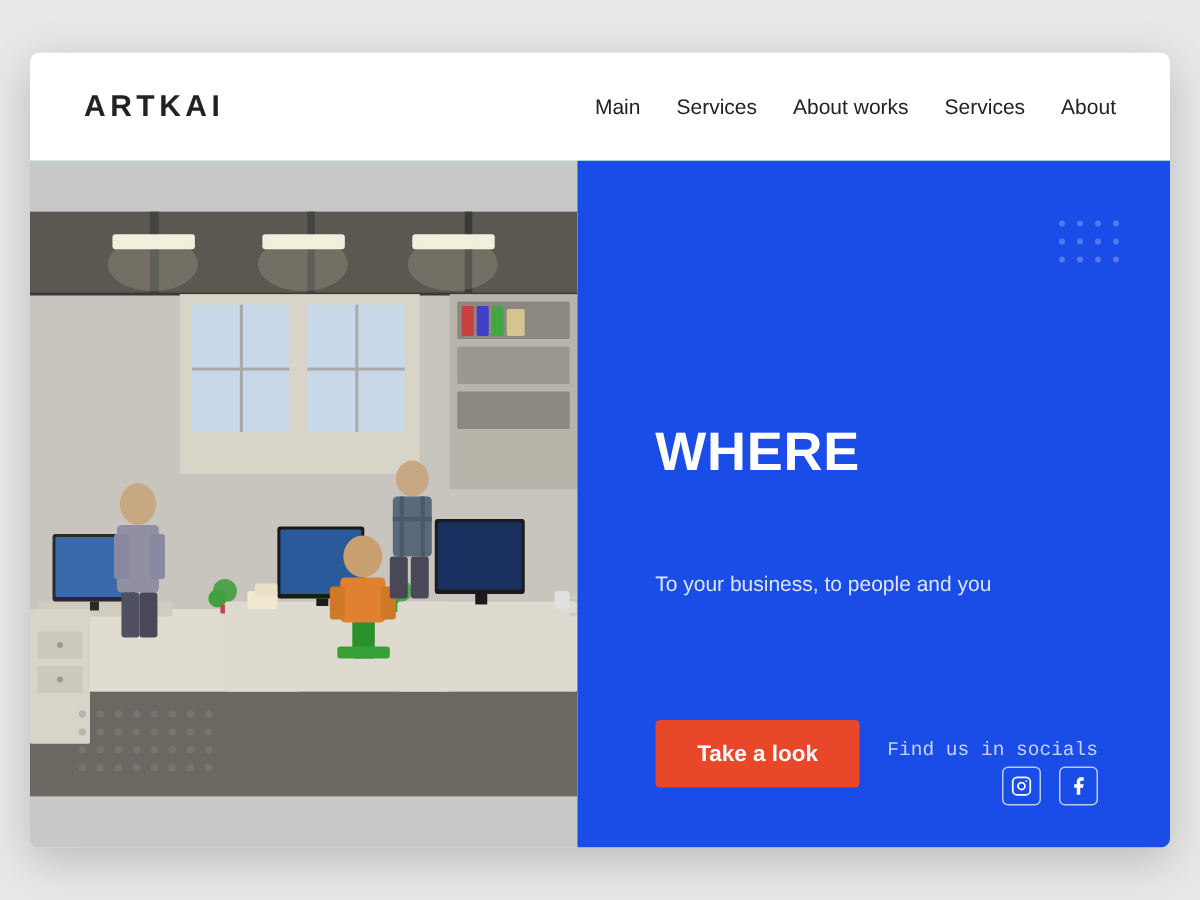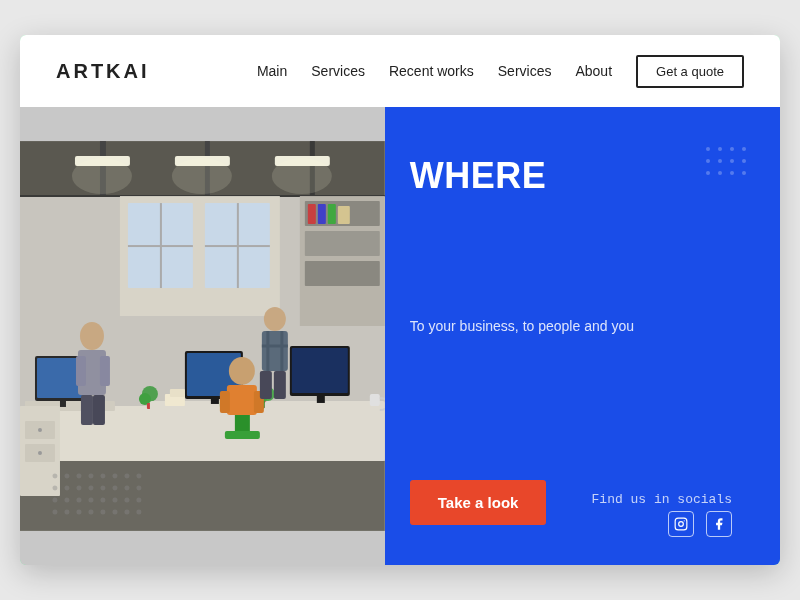--- a/index.html
+++ b/index.html
@@ -92,22 +92,22 @@
       background: #c8c8c8;
       overflow: hidden;
     }
 
     
     .right-panel {
       width: 52%;
       background: #1a4de8;
       display: flex;
       flex-direction: column;
-      justify-content: space-between;
-      padding: 48px 52px 40px 25px;
+      justify-content: flex-end;
+      padding: 48px 52px 40px 52px;
       position: relative;
     }
 
     .hero-headline {
       font-size: 36px;
       font-weight: 800;
       color: #fff;
       line-height: 1.15;
       text-transform: uppercase;
       letter-spacing: 0.5px;
@@ -197,24 +197,23 @@
 <body>
 
 <div class="browser-window">
   <div class="page-wrapper">
 
     <header class="header">
       <div class="logo">ARTKAI</div>
       <nav class="nav">
         <a class="nav-link">Main</a>
         <a class="nav-link">Services</a>
-        <a class="nav-link">Recent works</a>
+        <a class="nav-link">About works</a>
         <a class="nav-link">Services</a>
         <a class="nav-link">About</a>
-        <button class="get-quote-btn">Get a quote</button>
       </nav>
     </header>
 
     <div class="main-content">
 
       <div class="left-panel">
         <svg class="office-svg" viewBox="0 0 365 390" xmlns="http://www.w3.org/2000/svg">
 
           <rect width="365" height="390" fill="#c8c5be"></rect>
 

